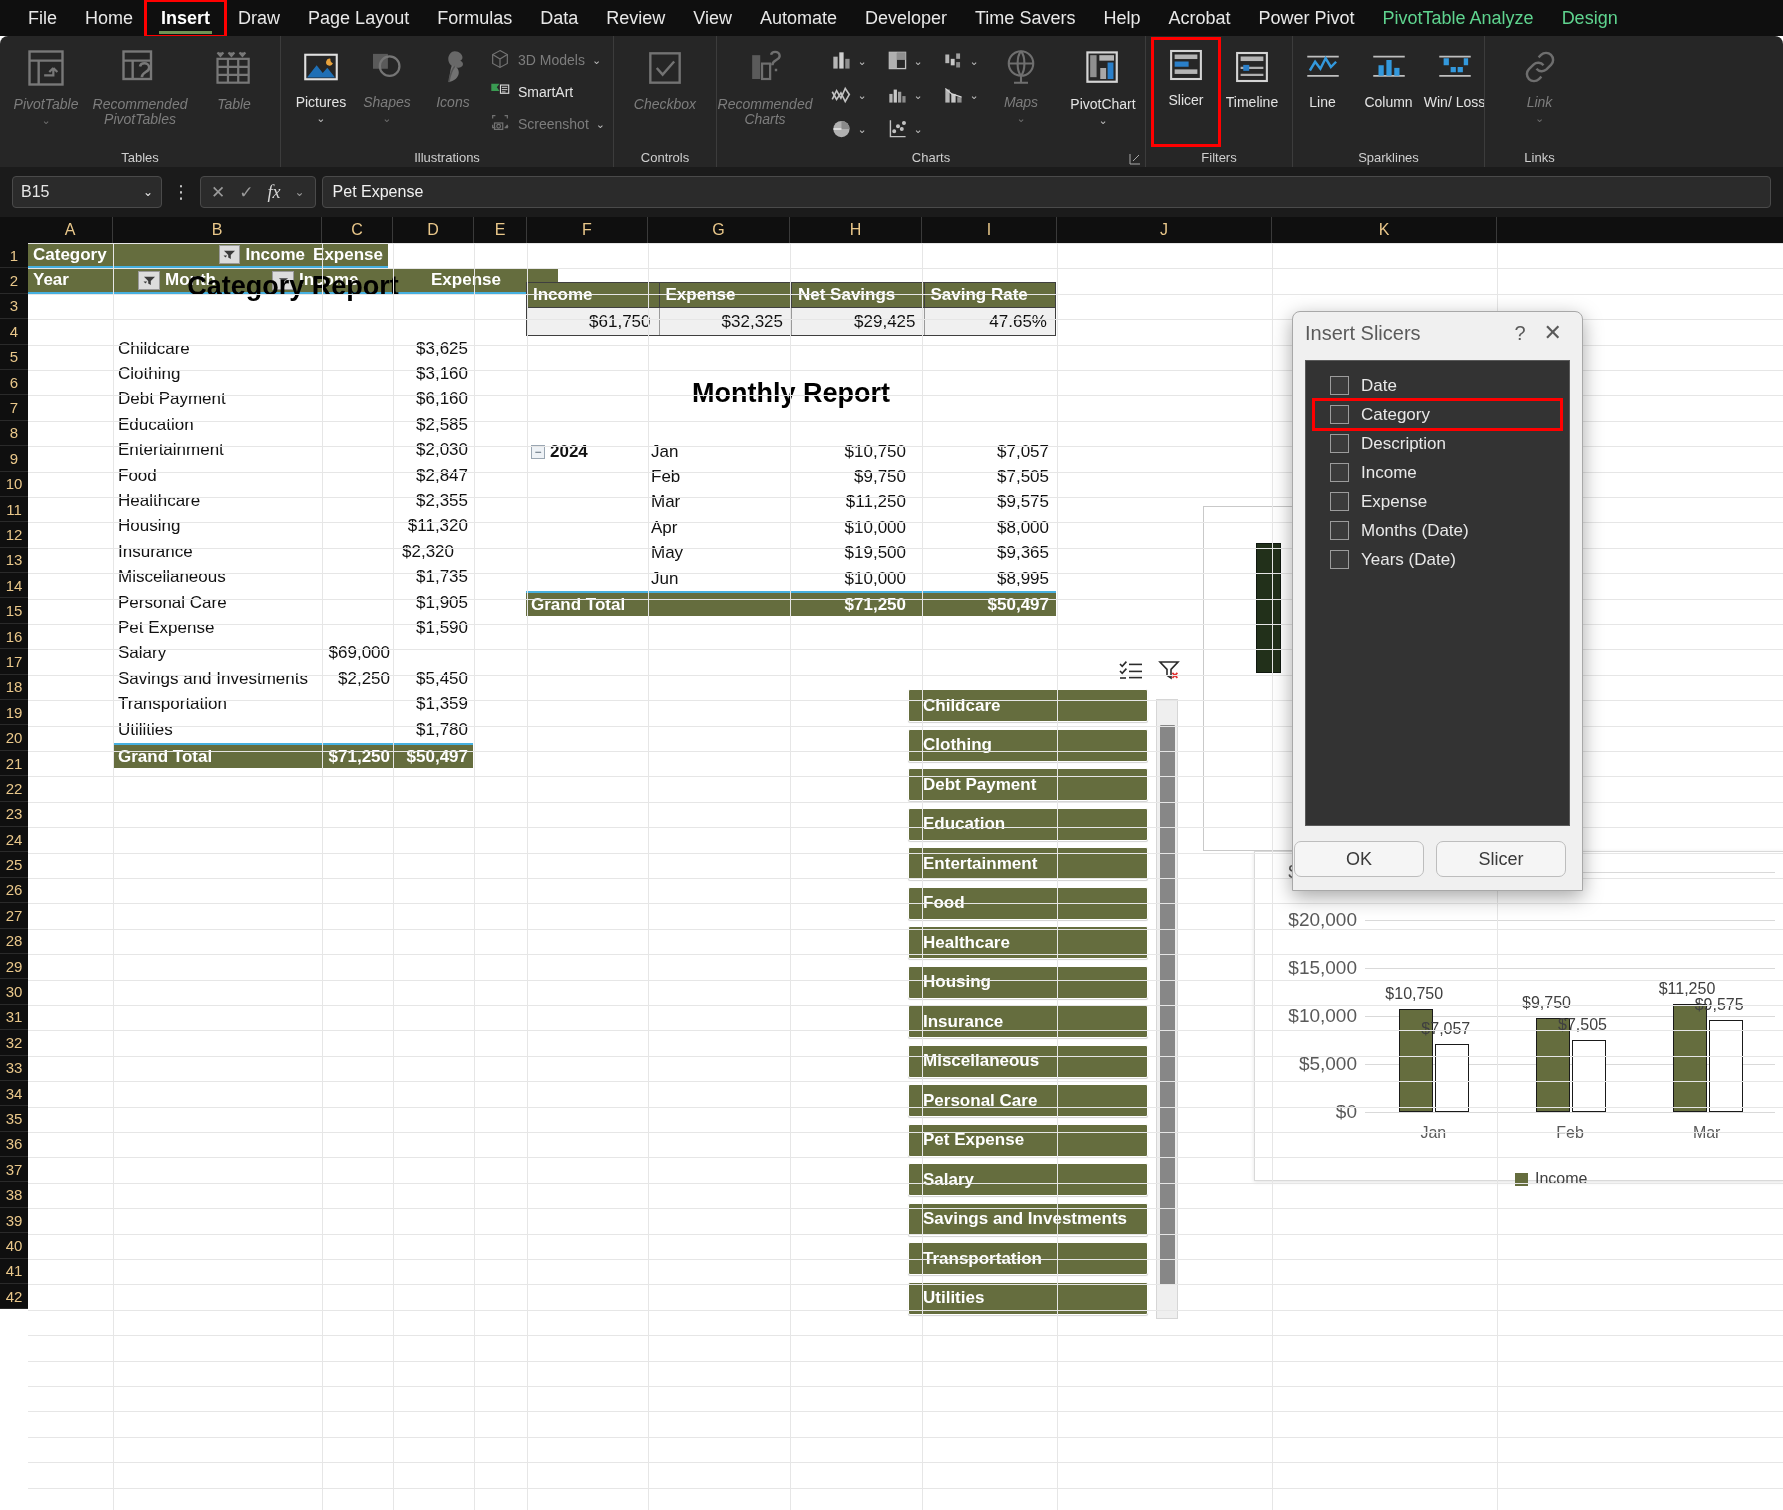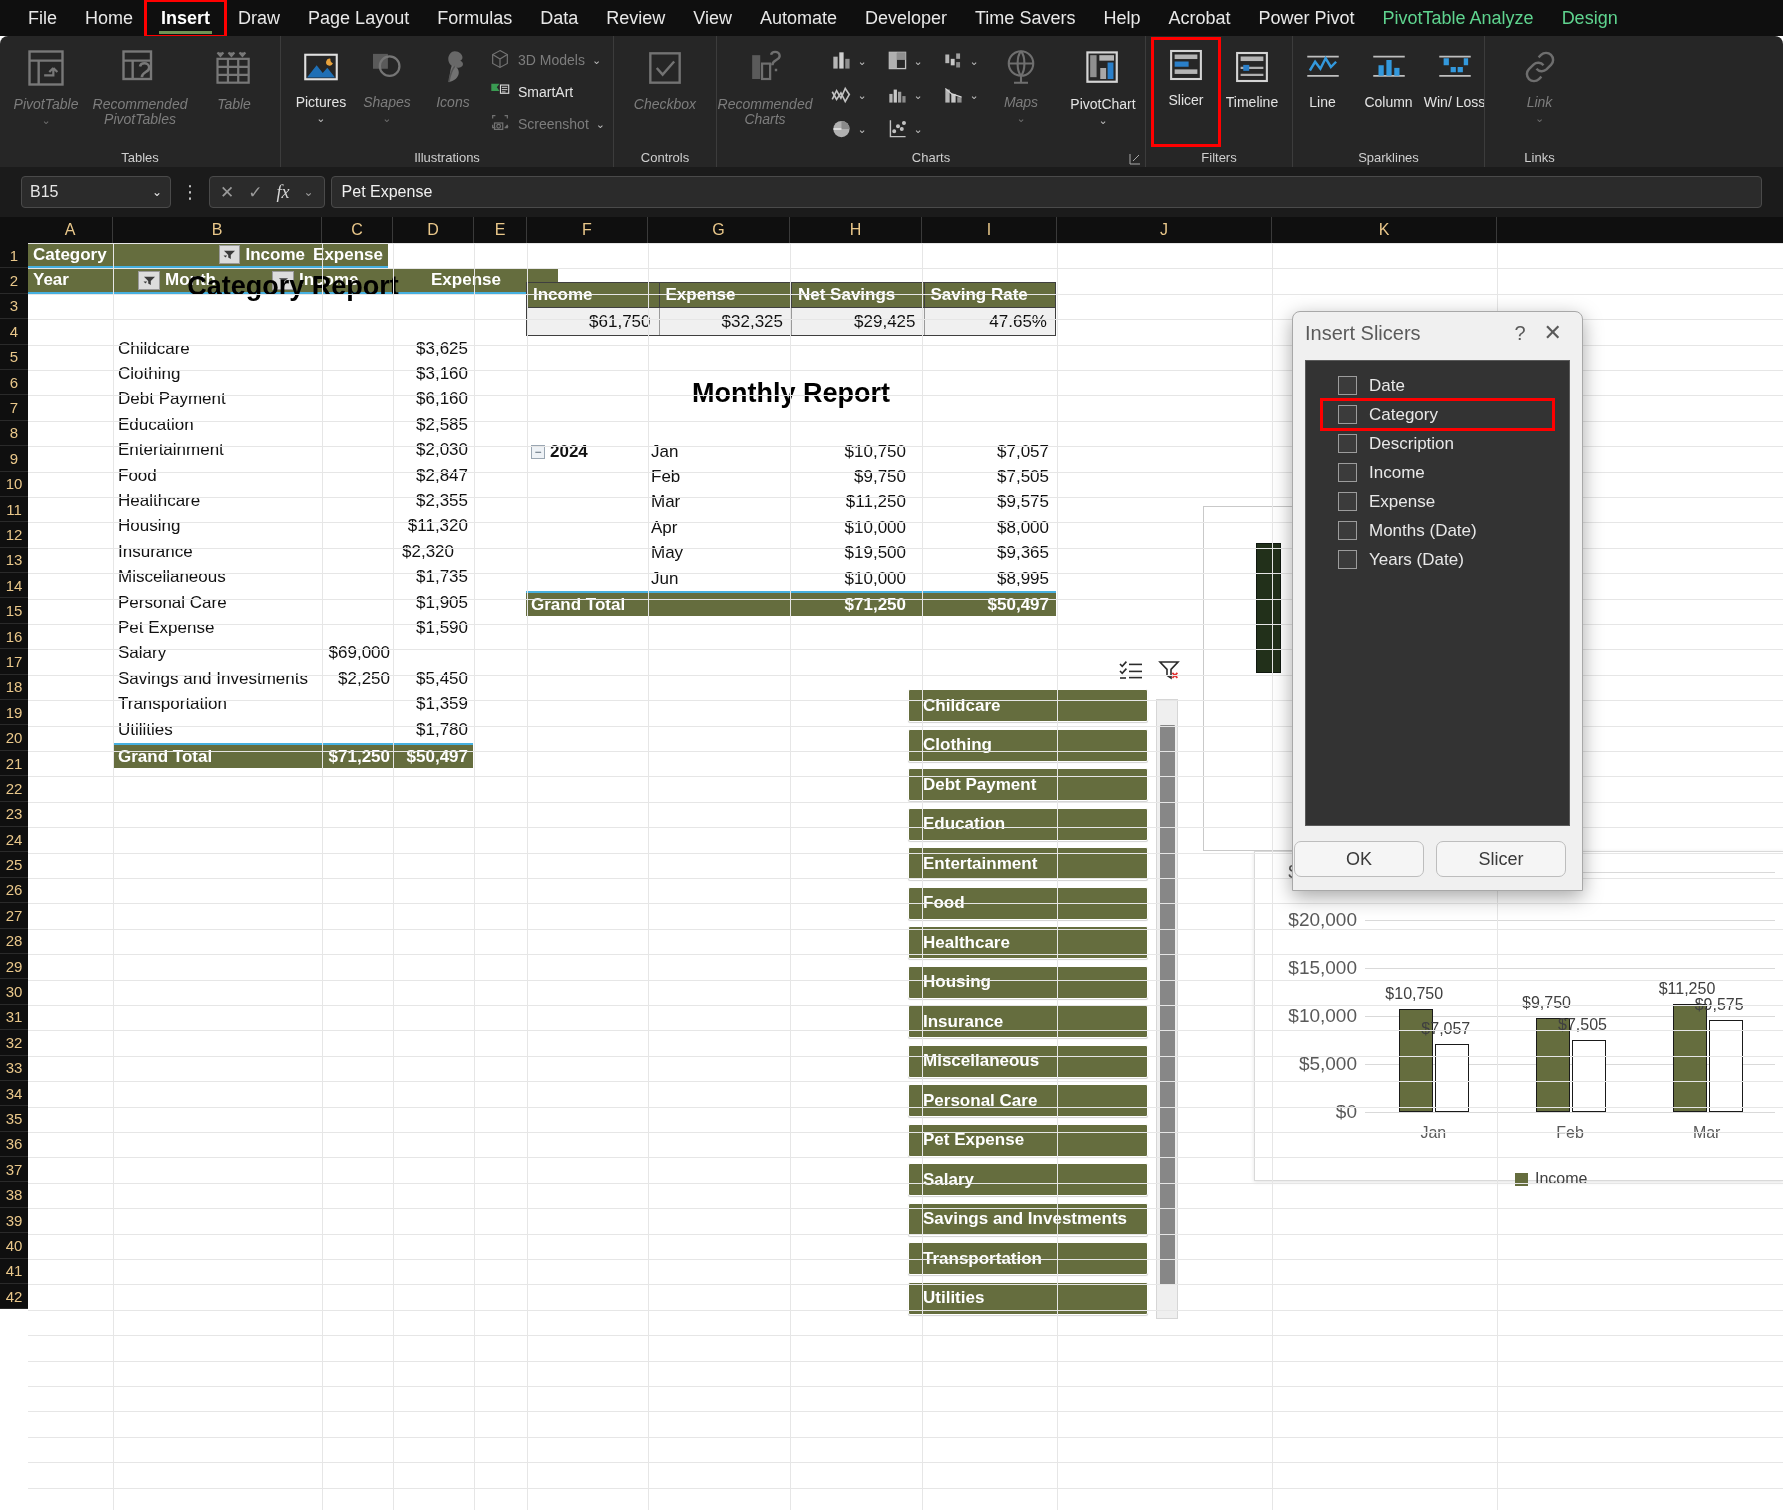--- a/index.html
+++ b/index.html
@@ -69,21 +69,21 @@
   .chart-grid { display: grid; grid-template-columns: repeat(3, 54px); gap: 0px 2px; padding-top: 4px;}
   .chart-cell { display: flex; align-items: center; gap: 2px; height: 34px; justify-content: center;}
   .dialog-launcher {
     position: absolute; right: 4px; bottom: 2px; width: 12px; height: 12px;
     color: #aaa; font-size: 11px;
   }
 
   
   .fbar {
     position: absolute; top: 167px; left: 0; width: 1783px; height: 50px;
-    background: #1b1b1b; display: flex; align-items: center; padding: 0 21px; gap: 6px;
+    background: #1b1b1b; display: flex; align-items: center; padding: 0 12px; gap: 6px;
   }
   .namebox {
     width: 150px; height: 32px; background: #2b2b2b; border: 1px solid #4a4a4a;
     border-radius: 4px; display: flex; align-items: center; justify-content: space-between;
     padding: 0 8px; color: #e6e6e6; font-size: 16px;
   }
   .vdots { color: #cfcfcf; font-size: 18px; padding: 0 4px; letter-spacing: 0; }
   .fbtns {
     height: 32px; background: #2b2b2b; border: 1px solid #4a4a4a; border-radius: 4px;
     display: flex; align-items: center; gap: 14px; padding: 0 10px; color: #9a9a9a; font-size: 17px;
@@ -195,21 +195,21 @@
   }
   .dlg-title {
     height: 42px; display: flex; align-items: center; padding: 0 12px;
     font-size: 20px; color: #5a5a5a;
   }
   .dlg-title .spacer { flex: 1; }
   .dlg-help { font-size: 20px; color: #5a5a5a; padding: 0 10px; }
   .dlg-close { font-size: 22px; color: #5a5a5a; padding: 0 8px; }
   .dlg-list {
     position: absolute; left: 12px; top: 48px; right: 12px; bottom: 64px;
-    background: #333333; border: 1px solid #5a5a5a; padding: 10px 16px;
+    background: #333333; border: 1px solid #5a5a5a; padding: 10px 8px;
   }
   .dlg-row {
     height: 29px; display: flex; align-items: center; gap: 12px; padding-left: 16px;
     font-size: 17px; color: #e8e8e8;
   }
   .cbx {
     width: 19px; height: 19px; border: 1px solid #9c9c9c; background: #3b3b3b;
     flex: 0 0 auto;
   }
   .dlg-footer {

